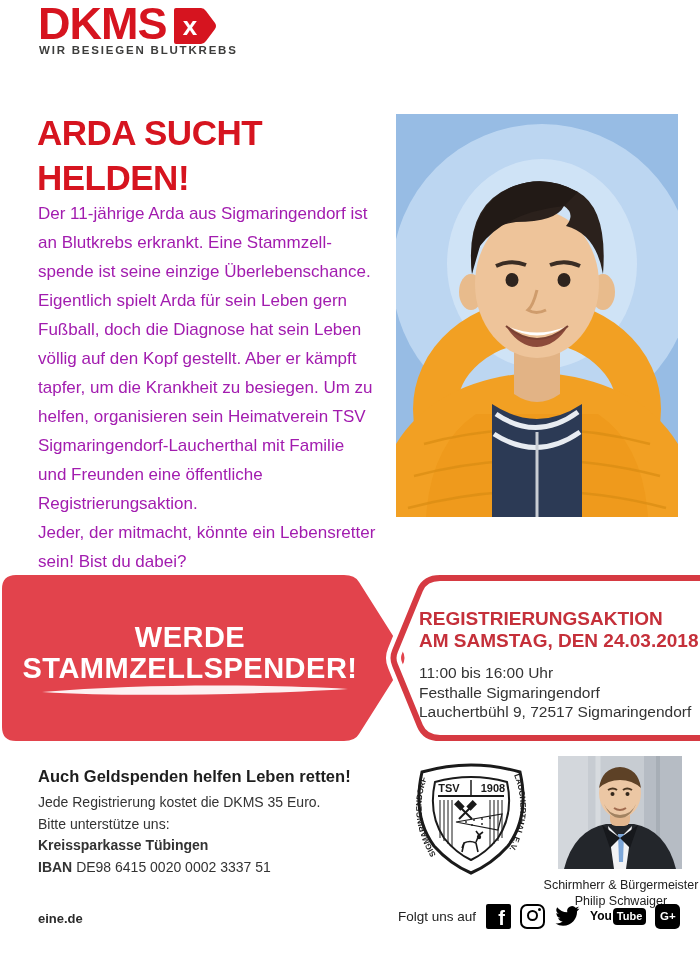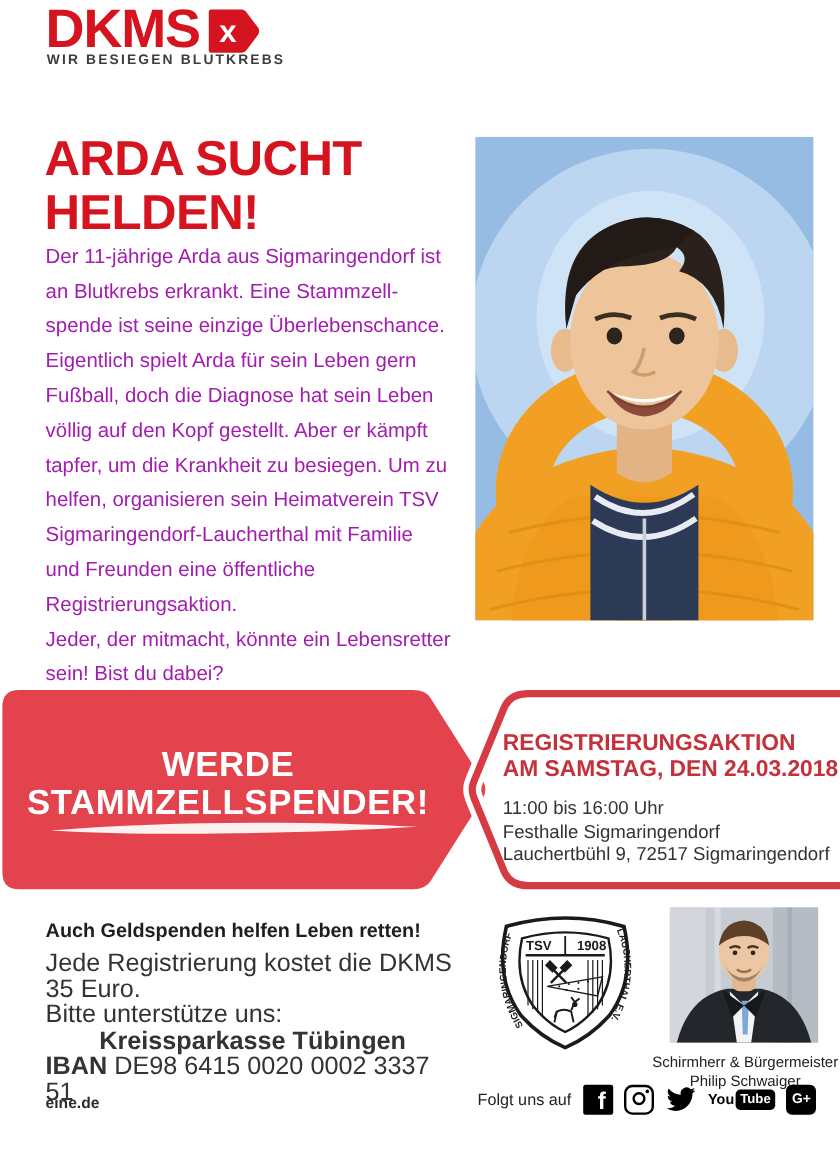--- a/index.html
+++ b/index.html
@@ -11,38 +11,38 @@
 
   
   .logo-row { position:absolute; left:38px; top:4px; display:flex; align-items:flex-start; }
   .logo-word { font-size:45px; font-weight:bold; letter-spacing:-1px; color:#d6141f; line-height:40px; }
   .logo-tag { margin-left:6px; margin-top:3px; }
   .tagline { position:absolute; left:39px; top:44px; font-size:11.5px; font-weight:bold;
              letter-spacing:1.8px; color:#3d3d3c; }
 
   
   .headline { position:absolute; left:37px; top:110px; color:#d6141f;
-              font-size:41px; font-weight:bold; line-height:45px; letter-spacing:-0.5px; }
+              font-size:35px; font-weight:bold; line-height:45px; letter-spacing:-0.5px; }
   .body-text { position:absolute; left:38px; top:199px; width:400px;
                font-size:17px; line-height:29px; color:#a21caf; white-space:pre-line; }
 
   .boy-photo { position:absolute; left:396px; top:114px; width:282px; height:403px; }
 
   
   .banner-svg { position:absolute; left:0; top:565px; width:700px; height:190px; }
   .banner-line { fill:#ffffff; font-family:"Liberation Sans",sans-serif; font-weight:bold;
                  font-size:29px; text-anchor:middle; letter-spacing:0.5px; }
   .event-title { fill:#c5303a; font-family:"Liberation Sans",sans-serif; font-weight:bold; font-size:19px; }
   .event-detail { fill:#333333; font-family:"Liberation Sans",sans-serif; font-size:15.5px; }
 
   
   .donation { position:absolute; left:38px; top:767px; width:345px; color:#333; }
   .don-head { font-size:16.5px; font-weight:bold; color:#1e1e1e; margin-bottom:6px; }
-  .don-line { font-size:21px; line-height:21.5px; }
-  .bold { font-weight:bold;text-align:center; }
+  .don-line { font-size:14px; line-height:21.5px; }
+  .bold { font-weight:bold; }
   .website { position:absolute; left:38px; top:911px; font-size:13px; font-weight:bold; color:#2b2b2b; }
 
   
   .crest { position:absolute; left:402px; top:756px; }
   .patron-photo { position:absolute; left:558px; top:756px; }
   .patron-caption { position:absolute; left:528px; top:877px; width:186px; text-align:center;
                     font-size:12.5px; line-height:16px; color:#222; }
 
   
   .social { position:absolute; left:398px; top:901px; display:flex; align-items:center; height:30px; }

